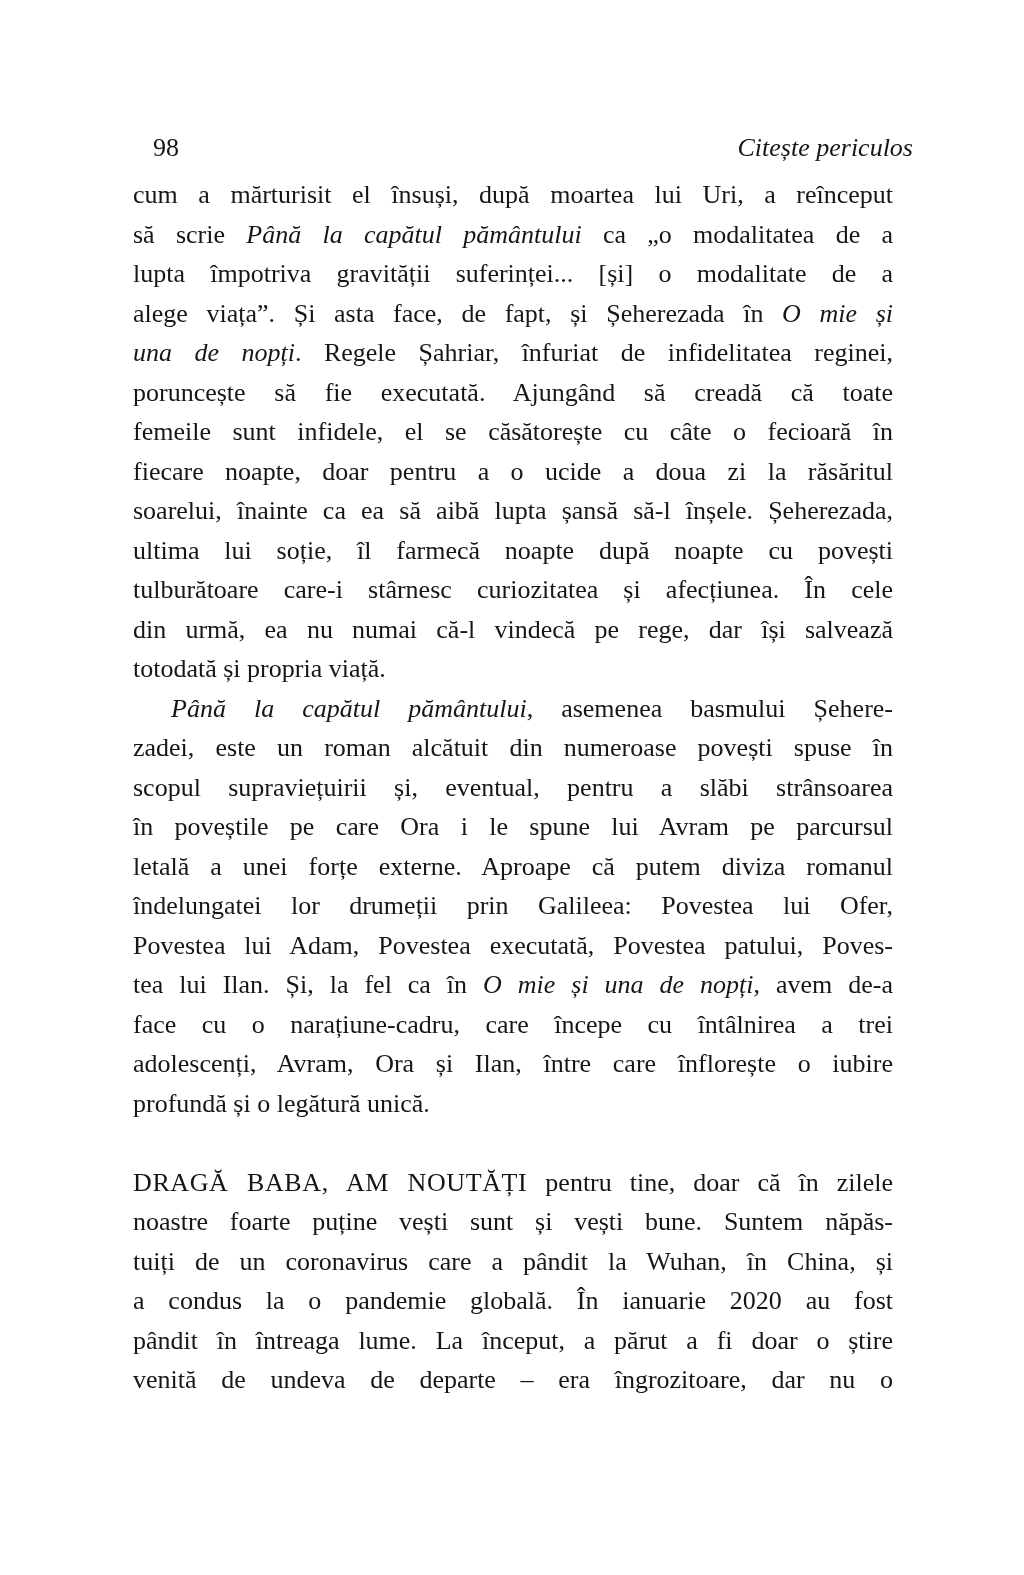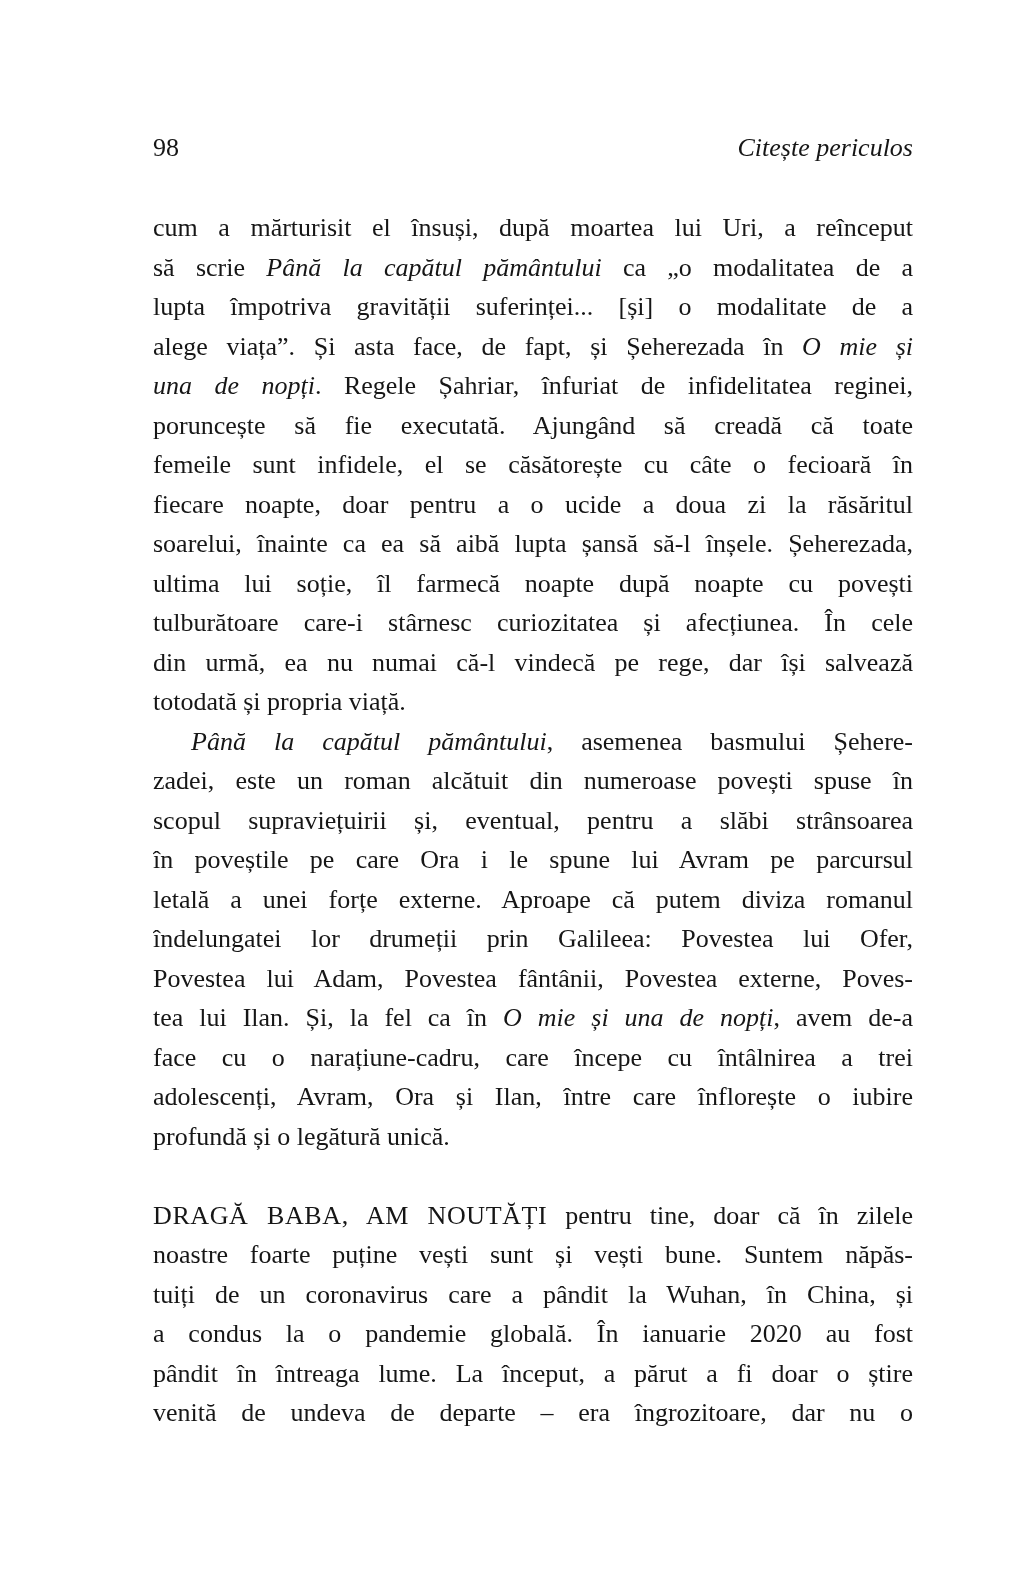--- a/index.html
+++ b/index.html
@@ -34,23 +34,22 @@
   .head-title {
     position: absolute;
     left: 0;
     right: 0;
     text-align: right;
     font-style: italic;
   }
   .text-block {
     position: absolute;
     left: 133px;
-    top: 208px;
+    top: 175px;
     width: 760px;
-    margin-left: 20px;
   }
   .line {
     height: 39.5px;
     line-height: 39.5px;
     font-size: 26px;
     text-align: justify;
     text-align-last: justify;
     overflow: hidden;
   }
   .line.end {
@@ -87,21 +86,21 @@
       <div class="line"><span>ultima lui soție, îl farmecă noapte după noapte cu povești</span></div>
       <div class="line"><span>tulburătoare care-i stârnesc curiozitatea și afecțiunea. În cele</span></div>
       <div class="line"><span>din urmă, ea nu numai că-l vindecă pe rege, dar își salvează</span></div>
       <div class="line end"><span>totodată și propria viață.</span></div>
       <div class="line indent"><span class="i">Până la capătul pământului</span><span>, asemenea basmului Șehere-</span></div>
       <div class="line"><span>zadei, este un roman alcătuit din numeroase povești spuse în</span></div>
       <div class="line"><span>scopul supraviețuirii și, eventual, pentru a slăbi strânsoarea</span></div>
       <div class="line"><span>în poveștile pe care Ora i le spune lui Avram pe parcursul</span></div>
       <div class="line"><span>letală a unei forțe externe. Aproape că putem diviza romanul</span></div>
       <div class="line"><span>îndelungatei lor drumeții prin Galileea: Povestea lui Ofer,</span></div>
-      <div class="line"><span>Povestea lui Adam, Povestea fântânii, Povestea externe, Poves-</span></div>
+      <div class="line"><span>Povestea lui Adam, Povestea executată, Povestea patului, Poves-</span></div>
       <div class="line"><span>tea lui Ilan. Și, la fel ca în </span><span class="i">O mie și una de nopți</span><span>, avem de-a</span></div>
       <div class="line"><span>face cu o narațiune-cadru, care începe cu întâlnirea a trei</span></div>
       <div class="line"><span>adolescenți, Avram, Ora și Ilan, între care înflorește o iubire</span></div>
       <div class="line end"><span>profundă și o legătură unică.</span></div>
       <div class="line gap"></div>
       <div class="line"><span class="sc">DRAGĂ BABA, AM NOUTĂȚI</span><span> pentru tine, doar că în zilele</span></div>
       <div class="line"><span>noastre foarte puține vești sunt și vești bune. Suntem năpăs-</span></div>
       <div class="line"><span>tuiți de un coronavirus care a pândit la Wuhan, în China, și</span></div>
       <div class="line"><span>a condus la o pandemie globală. În ianuarie 2020 au fost</span></div>
       <div class="line"><span>pândit în întreaga lume. La început, a părut a fi doar o știre</span></div>

